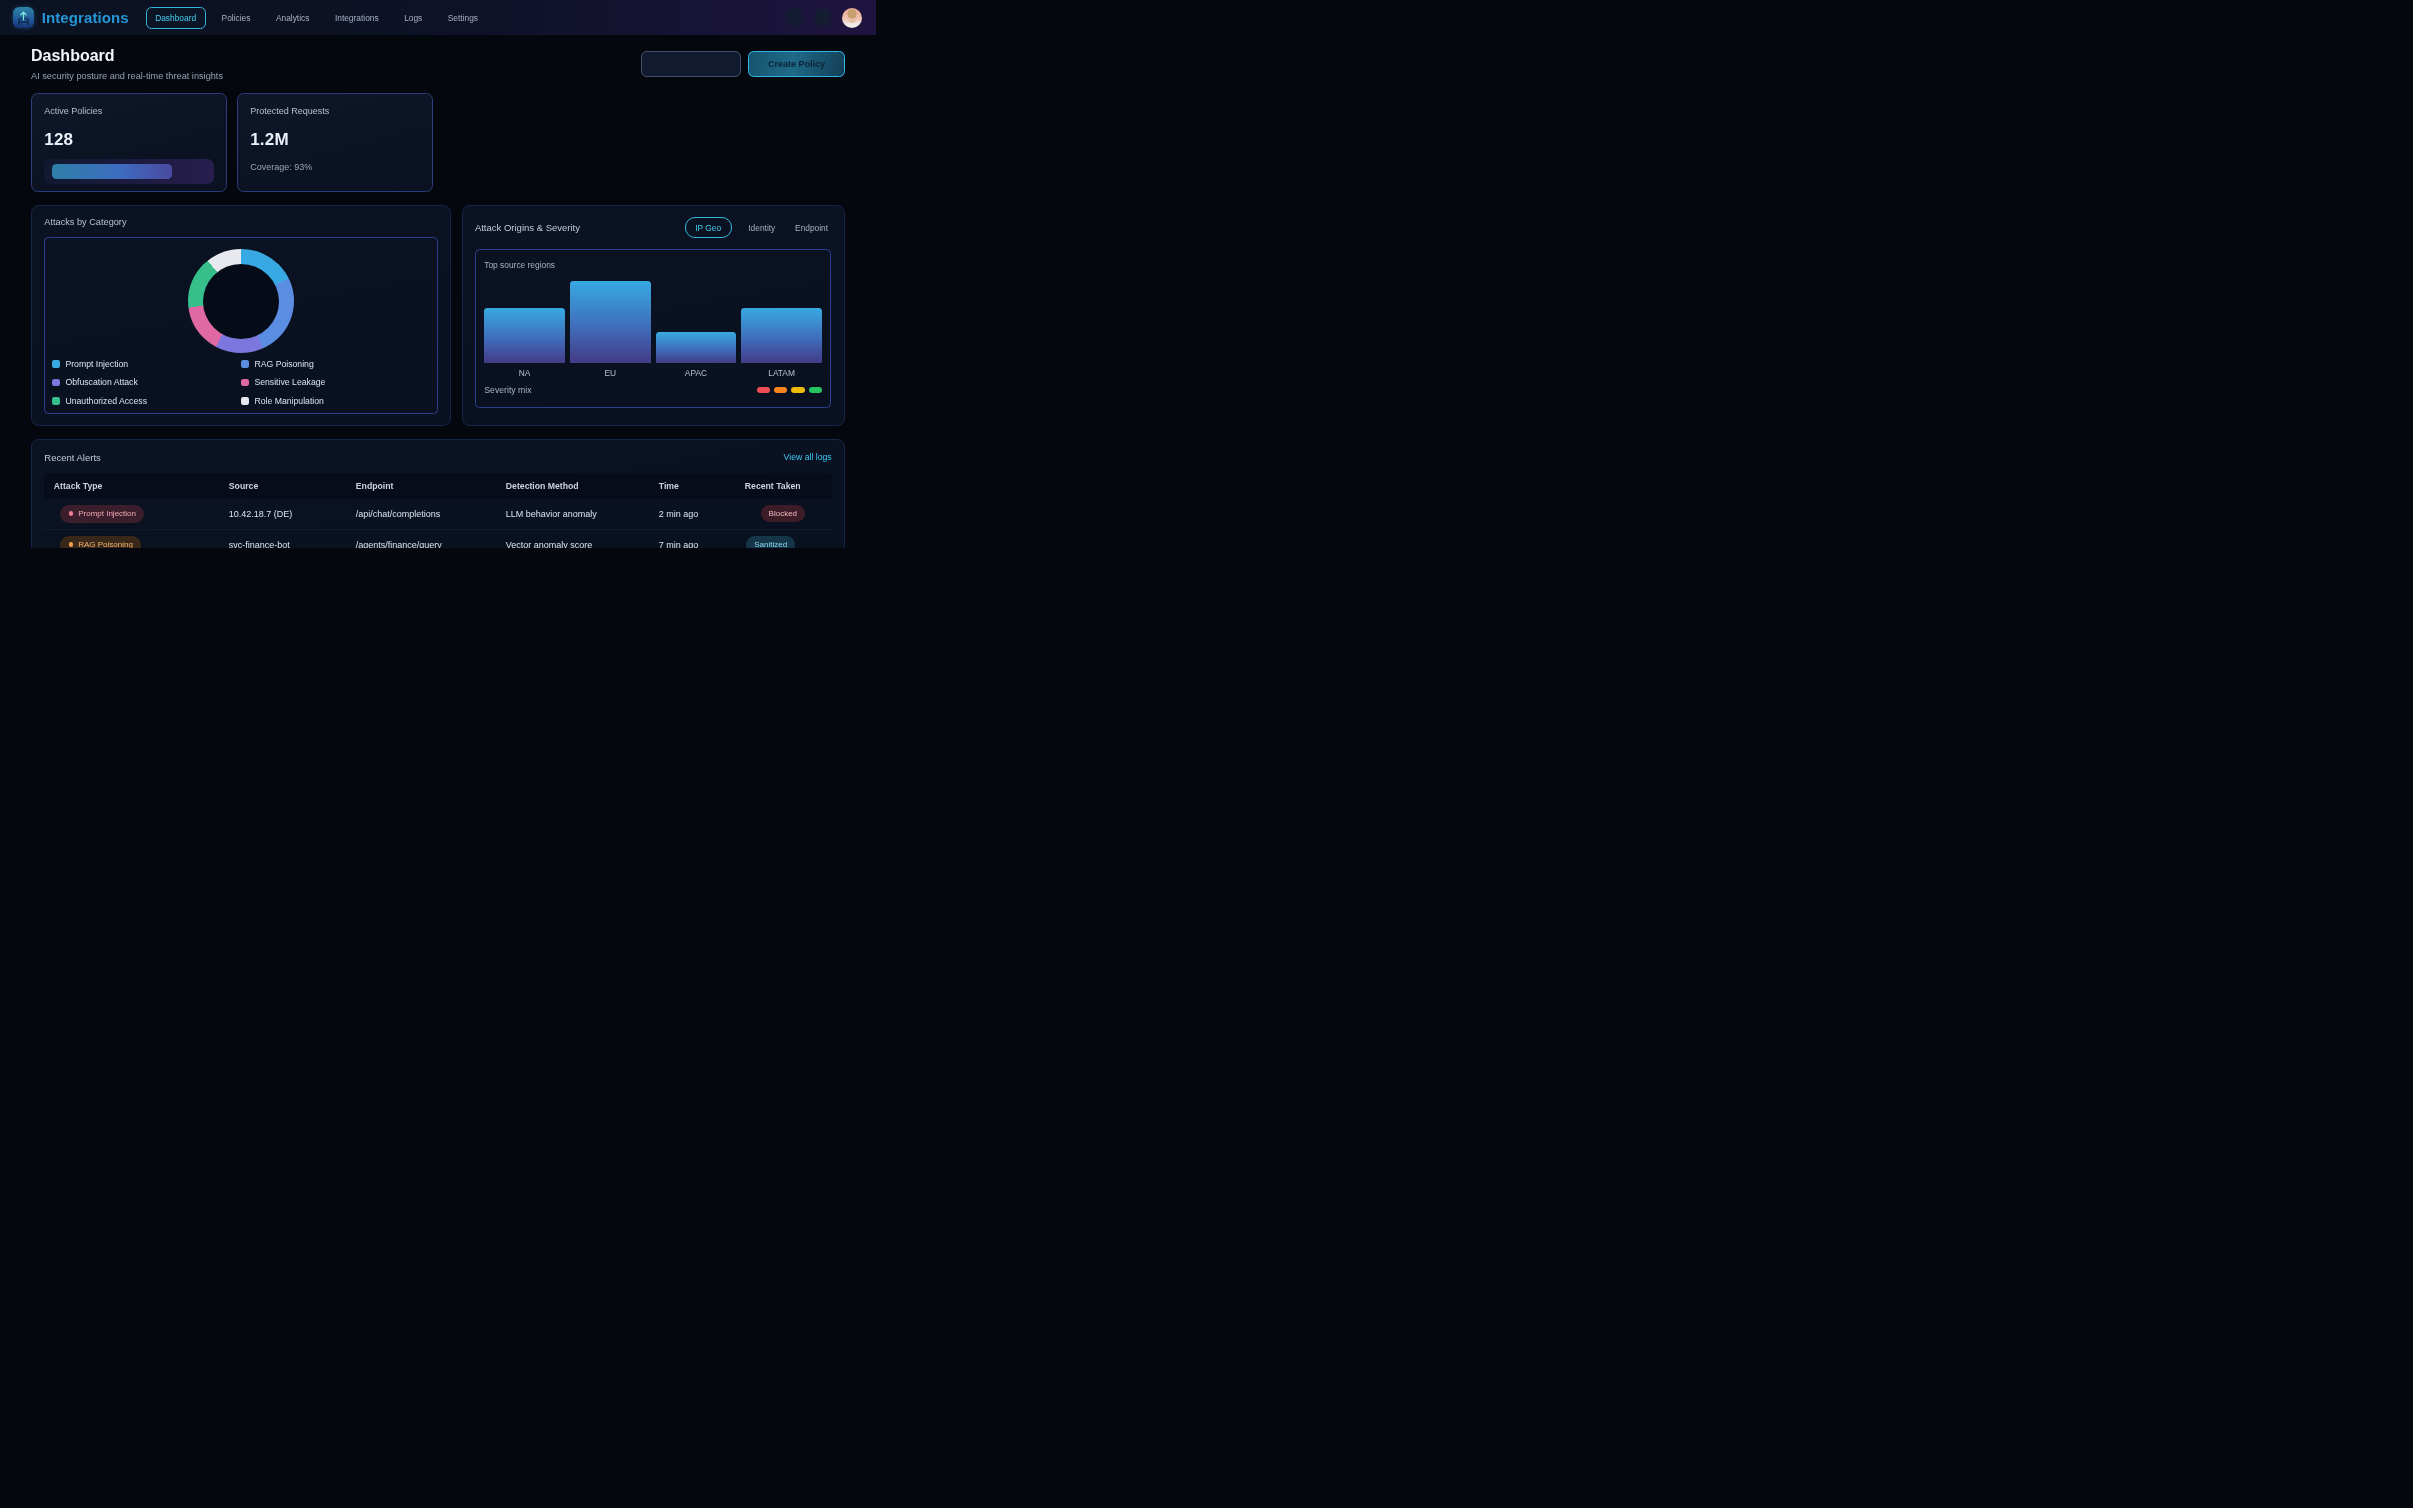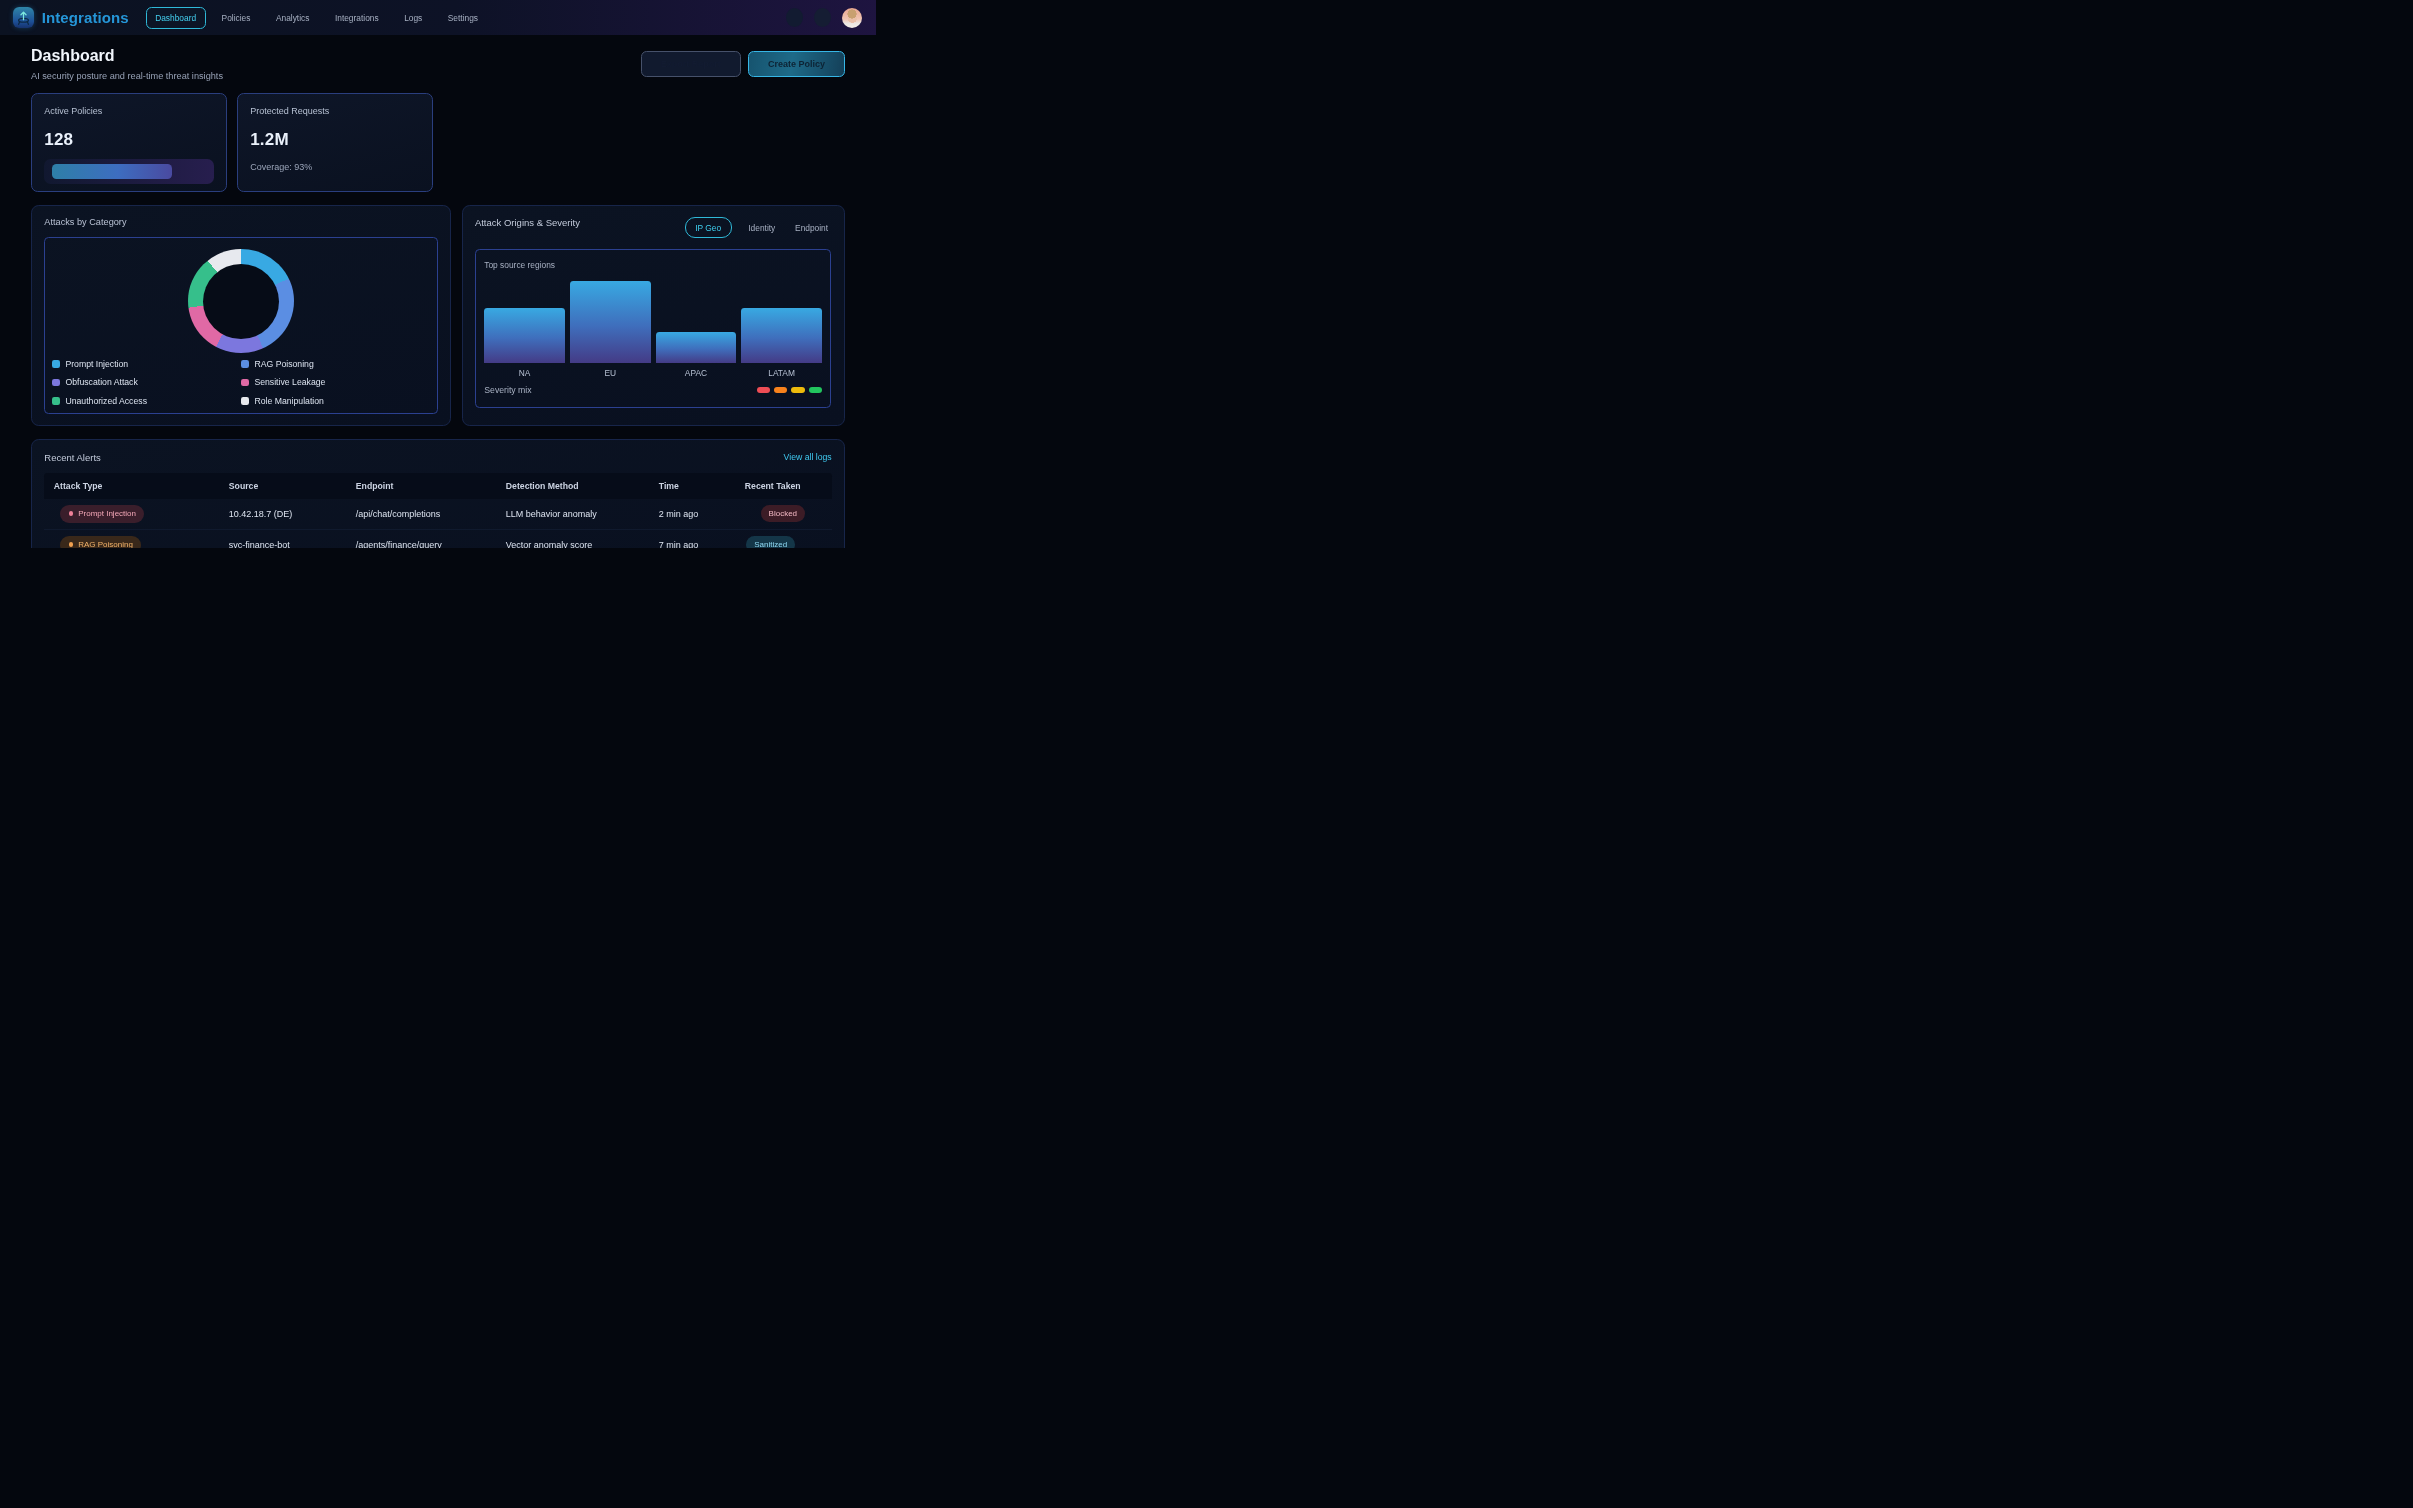--- a/index.html
+++ b/index.html
@@ -56,21 +56,21 @@
     background:#0e2f26; border-radius:5.6px; padding:5px 8.4px; }
   .health-dot { width:6.1px; height:6.1px; border-radius:50%; background:#2fd879; }
   .health-label { font-size:9px; color:#1f7a4a; }
   .health-note { margin-top:8.4px; font-size:8.7px; color:#b6c0d2; }
 
   
   .charts { margin-top:13.4px; display:grid; grid-template-columns:420px 383px; gap:10.6px; }
   .panel { background:linear-gradient(170deg,#0b1322 0%,#091020 100%); border:0.8px solid #17254a;
     border-radius:7.8px; padding:11.2px 12.3px; }
   .panel-title { font-size:9.2px; color:#b9c2d4; }
-  .panel-head { display:flex; justify-content:space-between; }
+  .panel-head { display:flex; align-items:center; justify-content:space-between; }
 
   .donut-box { margin-top:10px; height:177px; border:0.6px solid #2b4090; border-radius:4.5px; position:relative; }
   .donut { position:absolute; left:50%; top:11.2px; transform:translateX(-50%); width:106px; height:104px;
     border-radius:50%; }
   .donut-hole { position:absolute; left:15px; top:14.5px; right:15px; bottom:14.5px; border-radius:50%; background:#060c17; }
   .legend { position:absolute; left:6.7px; right:6.7px; bottom:7.3px; display:grid;
     grid-template-columns:1fr 1fr; row-gap:8.4px; }
   .legend-item { display:flex; align-items:center; gap:5.6px; }
   .legend-swatch { width:7.8px; height:7.8px; border-radius:2.2px; }
   .legend-label { font-size:8.7px; color:#dce3ef; }

